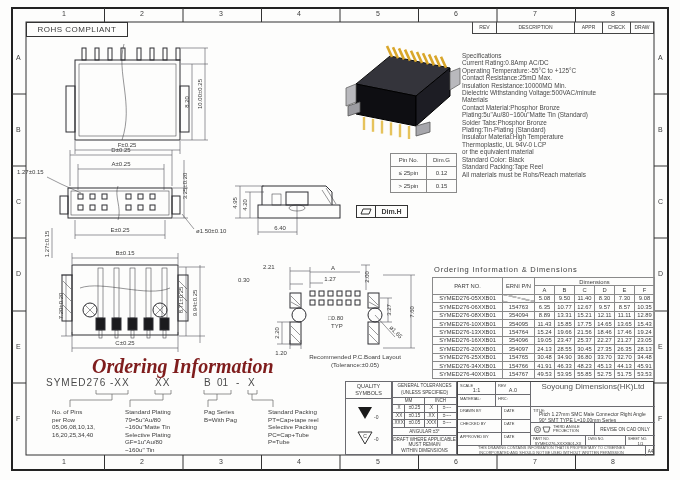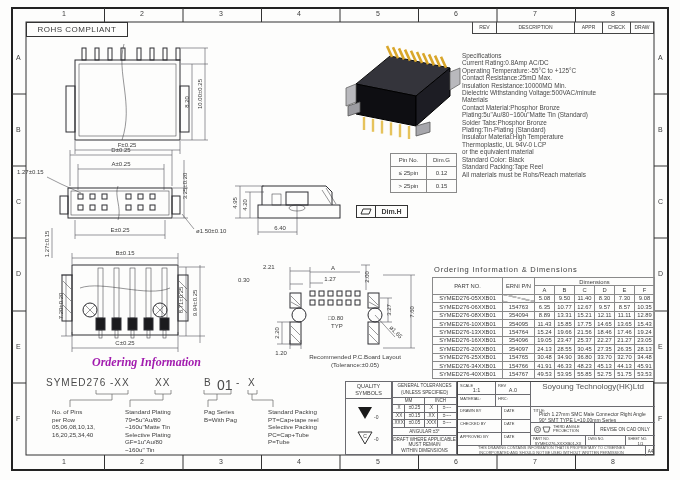--- a/index.html
+++ b/index.html
@@ -512,26 +512,26 @@
           <td>49.53</td>
           <td>53.95</td>
           <td>55.85</td>
           <td>52.75</td>
           <td>51.75</td>
           <td>53.53</td>
         </tr>
   </tbody>
     </table>
 
-  <div class="lbl" style="left:92px;top:356px;font-family:'Liberation Serif',serif;font-size:12px;font-weight:bold;font-style:italic;color:#a21caf">Ordering Information</div>
+  <div class="lbl" style="left:92px;top:356px;font-family:'Liberation Serif',serif;font-size:20px;font-weight:bold;font-style:italic;color:#7f1d1d">Ordering Information</div>
 
   <span class="lbl" style="left:46px;top:378px;font-size:10px;letter-spacing:1px;color:#4a4a4a">SYMED276 -XX</span>
   <span class="lbl" style="left:155px;top:378px;font-size:10px;letter-spacing:1px;color:#4a4a4a">XX</span>
   <span class="lbl" style="left:204px;top:378px;font-size:10px;color:#4a4a4a">B</span>
-  <span class="lbl" style="left:217px;top:378px;font-size:14px;color:#4a4a4a">01</span>
+  <span class="lbl" style="left:217px;top:378px;font-size:10px;color:#4a4a4a">01</span>
   <span class="lbl" style="left:236px;top:378px;font-size:10px;color:#4a4a4a">-</span>
   <span class="lbl" style="left:248px;top:378px;font-size:10px;color:#4a4a4a">X</span>
 
   <svg style="left:30px;top:388px" width="260" height="22" viewBox="0 0 260 22">
     <g fill="none" stroke="#666" stroke-width=".7">
       <polyline points="66,2 66,6 98,6 98,2"></polyline>
         <polyline points="82,6 82,12 40,12 40,19"></polyline>
       <polyline points="125,2 125,6 141,6 141,2"></polyline>
         <polyline points="133,6 133,12 100,12 100,19"></polyline>
       <polyline points="174,2 174,6 201,6 201,2"></polyline>
@@ -647,21 +647,21 @@
       <span class="tinylbl">DATE</span>
     </div>
     <div class="cell" style="left:0;top:51px;width:44px;height:13px;border-width:0 1px 1px 0">
       <span class="tinylbl">APPROVED BY</span>
     </div>
     <div class="cell" style="left:44px;top:51px;width:29px;height:13px;border-width:0 1px 1px 0">
       <span class="tinylbl">DATE</span>
     </div>
 
     <div class="cell" style="left:73px;top:0;width:124px;height:25px;border-width:0 0 1px 0;text-align:center">
-      <div style="font-size:8px;color:#555;line-height:9px;white-space:nowrap">Soyoung Technology(HK)Ltd</div>
+      <div style="font-size:8px;color:#555;line-height:9px;white-space:nowrap">Soyoung Dimensions(HK)Ltd</div>
     </div>
     <div class="cell" style="left:73px;top:25px;width:124px;height:16px;border-width:0 0 1px 0">
       <span class="tinylbl">TITLE:</span>
       <div style="font-size:5px;margin:4px 0 0 8px;white-space:nowrap">Pitch 1.27mm SMC Male Connector Right Angle</div>
       <div style="font-size:5px;margin-left:8px;white-space:nowrap">90° SMT TYPE L=10.00mm Series</div>
     </div>
     <div class="cell" style="left:73px;top:41px;width:64px;height:13px;border-width:0 1px 1px 0;display:flex;align-items:center">
       <svg style="position:static;margin-left:2px" width="18" height="9" viewBox="0 0 18 9">
         <circle cx="4.5" cy="4.5" r="3" fill="none" stroke="#444" stroke-width=".8"></circle>
         <circle cx="4.5" cy="4.5" r="1.2" fill="none" stroke="#444" stroke-width=".6"></circle>

